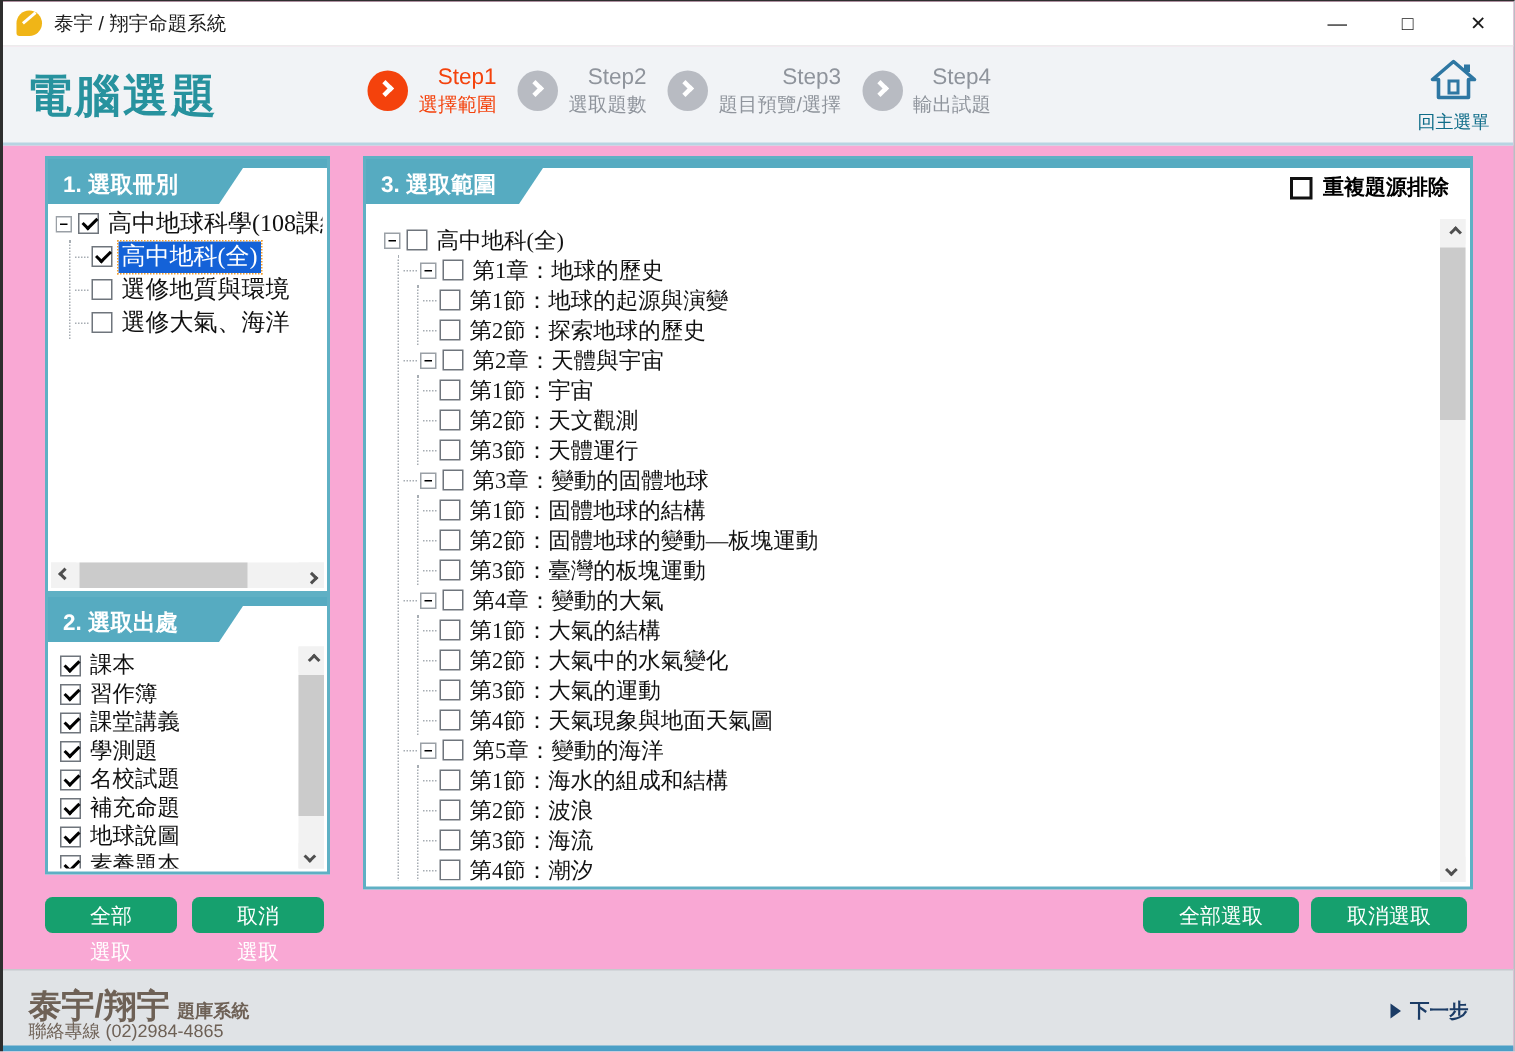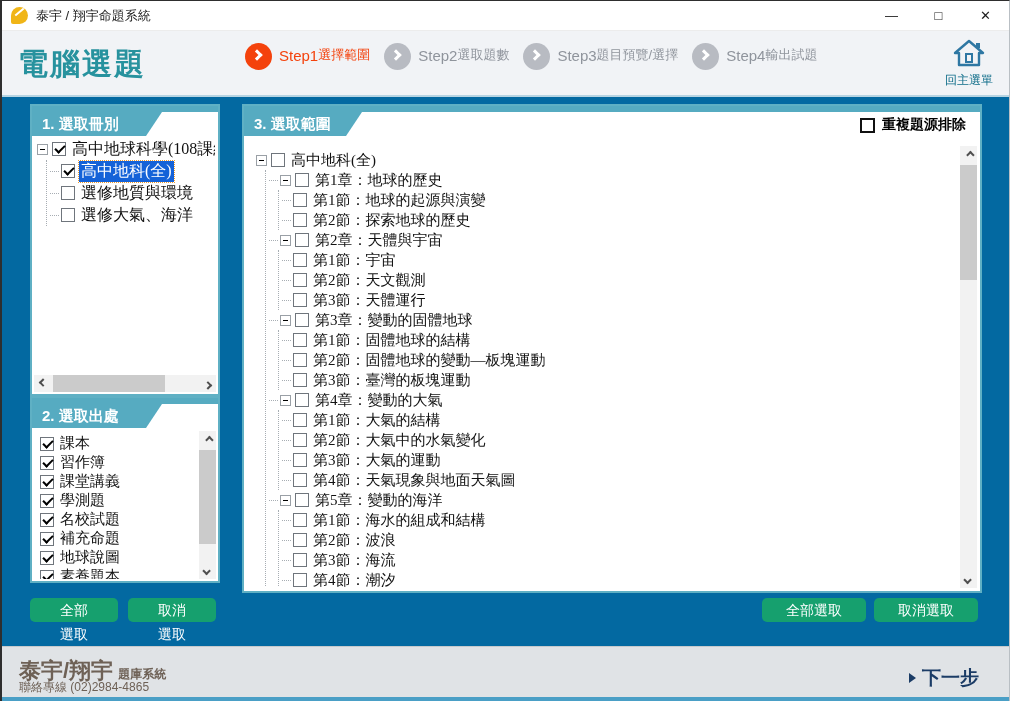--- a/index.html
+++ b/index.html
@@ -1,18 +1,18 @@
 <!DOCTYPE html>
 <html><head>
 <meta charset="utf-8">
 <style>
   * { margin:0; padding:0; box-sizing:border-box; }
   html,body { background:#cfd6da; }
   body { font-family:"Liberation Sans", sans-serif; }
-  .window { position:relative; width:1010px; height:701px; background:#0369a1;
+  .window { position:relative; width:1010px; height:701px; background:#f9a8d4;
             overflow:hidden; border-left:2px solid #2e2e2e; border-top:1px solid #2e2e2e;
             border-right:1px solid #b9bfc4; }
   
   .titlebar { position:absolute; left:0; top:0; right:0; height:30px; background:#ffffff;
               display:flex; align-items:center; border-bottom:1px solid #ececec; }
   .appicon { width:17px; height:17px; margin:0 8px 0 9px; position:relative; flex:none; }
   .appicon .blob { position:absolute; inset:0; background:#f0b517; border-radius:50% 50% 50% 12%; }
   .appicon .slash { position:absolute; left:3px; top:4px; width:11px; height:0;
                     border-top:2px solid #fff; transform:rotate(-40deg); }
   .apptitle { font-size:13px; color:#1c1c1c; }
@@ -24,21 +24,21 @@
             border-bottom:2px solid #b7d4e2; }
   .brandtitle { position:absolute; left:16px; top:13px; font-size:30px; font-weight:bold;
                 color:#27929e; letter-spacing:2px; }
   .steps { position:absolute; left:243px; top:12px; display:flex; gap:14px; }
   .step { display:flex; align-items:center; }
   .step .circ { width:27px; height:27px; border-radius:50%; background:#b8bbc2; flex:none;
                 margin-right:7px; position:relative; }
   .step.active .circ { background:#f4420c; }
   .step .circ i { position:absolute; left:8px; top:8px; width:8px; height:8px;
                   border-top:3px solid #fff; border-right:3px solid #fff; transform:rotate(45deg); }
-  .step .txt { display:flex; flex-direction:row; line-height:1.25; }
+  .step .txt { display:flex; flex-direction:column; line-height:1.25;align-items:flex-end; }
   .step .nm  { font-size:15px; color:#8f949c; }
   .step .lb  { font-size:13px; color:#8f949c; }
   .step.active .nm, .step.active .lb { color:#f4420c; }
   .home { position:absolute; right:13px; top:8px; width:54px; text-align:center; cursor:default; }
   .home .hlbl { font-size:12px; color:#0e6c88; margin-top:1px; }
   
   .panel { position:absolute; background:#fff; border:2px solid #5fb0c4; }
   .cap { height:6px; background:#56abc1; }
   .phead { height:24px; background:#56abc1; color:#fff; font-size:15px; font-weight:bold;
            line-height:24px; padding-left:10px; width:130px;
@@ -85,21 +85,21 @@
   
   .footer { position:absolute; left:0; right:0; top:645px; height:52px; background:#e0e3e6;
             border-top:1px solid #c6cacd; }
   .fbrand { position:absolute; left:17px; top:9px; color:#6e6156; }
   .fbrand .big { font-size:22px; font-weight:bold; }
   .fbrand .small { font-size:12px; font-weight:bold; margin-left:5px; }
   .fphone { position:absolute; left:17px; top:32px; font-size:12px; color:#6e6156; }
   .next { position:absolute; right:30px; top:18px; display:flex; align-items:center; cursor:default; }
   .next .tri { width:0; height:0; border-left:7px solid #1b3c66; border-top:5px solid transparent;
                border-bottom:5px solid transparent; margin-right:6px; }
-  .next .nlbl { font-size:19px; font-weight:bold; color:#1b3c66; }
+  .next .nlbl { font-size:13px; font-weight:bold; color:#1b3c66; }
   .bottomedge { position:absolute; left:0; right:0; bottom:0; height:4px; background:#4a9fc6; }
 </style>
 </head>
 <body>
 
 <div class="window">
 
   <div class="titlebar">
     <span class="appicon">
       <span class="blob"></span>

